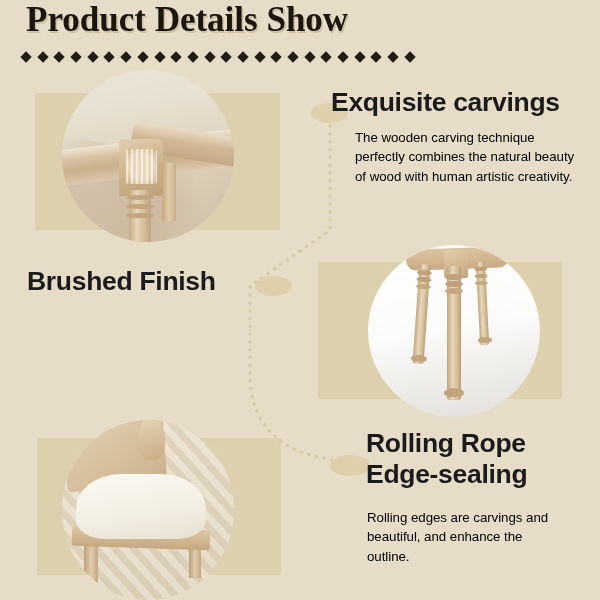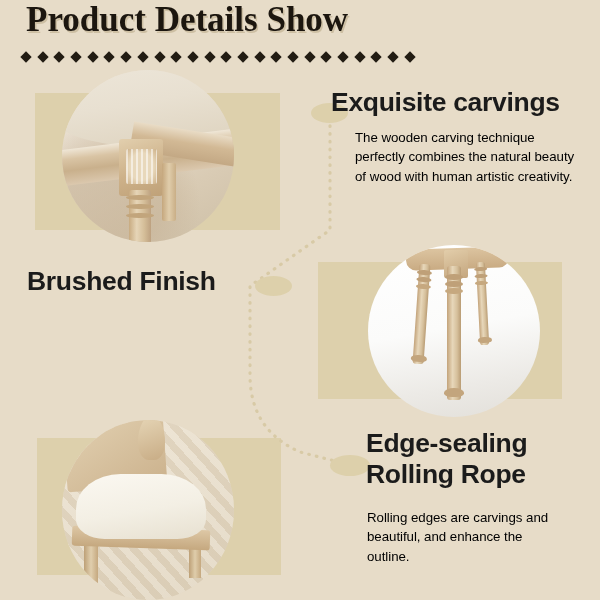--- a/index.html
+++ b/index.html
@@ -309,18 +309,18 @@
   <div class="oval oval1"></div>
   <div class="oval oval2"></div>
   <div class="oval oval3"></div>
 
   <div class="sec-head h1">Exquisite carvings</div>
   <div class="sec-body b1">The wooden carving technique perfectly combines the natural beauty of wood with human artistic creativity.</div>
 
   <div class="sec-head h2">Brushed Finish</div>
 
   <div class="sec-head h3">
+    <div>Rolling Rope</div>
     <div>Edge-sealing</div>
-    <div>Rolling Rope</div>
   </div>
   <div class="sec-body b3">Rolling edges  are carvings and beautiful, and enhance the outline.</div>
 
 </div>
 
 </body></html>

